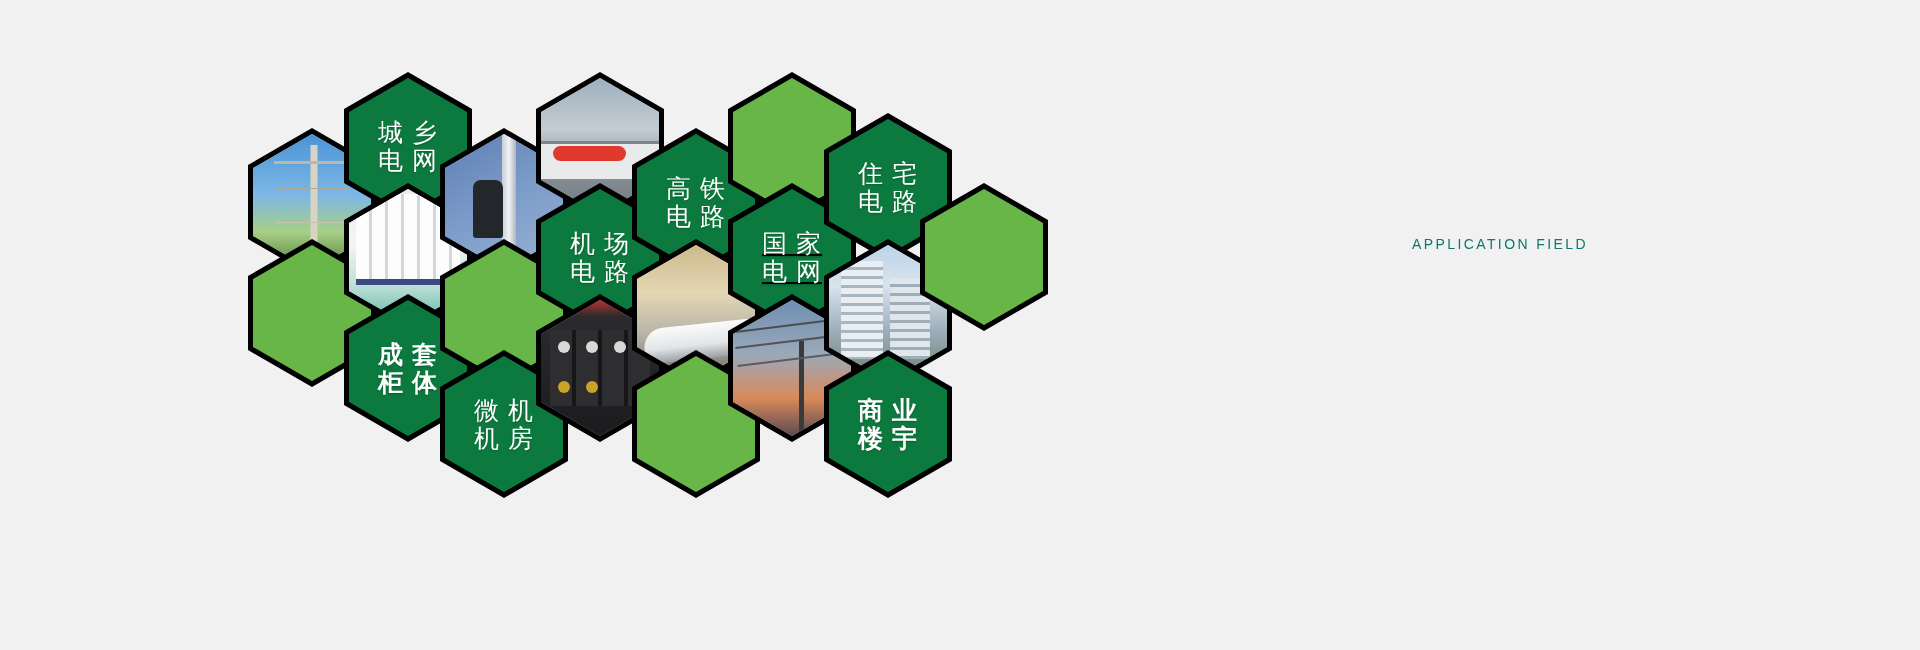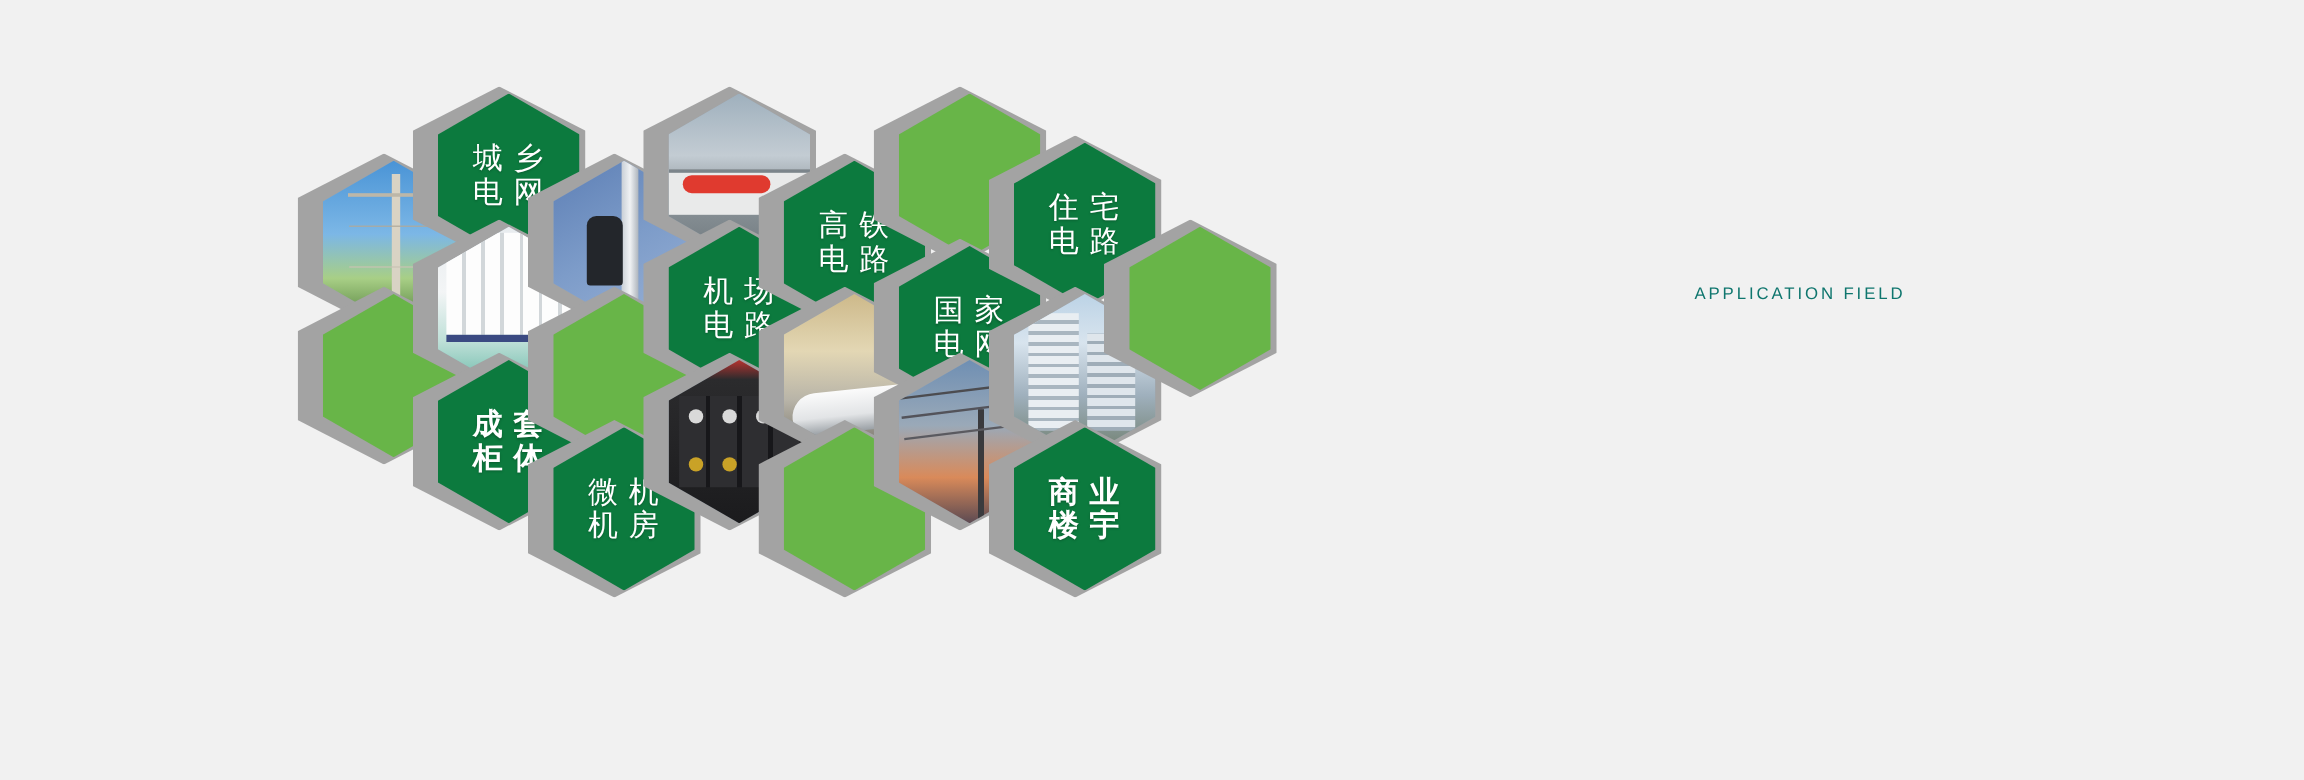--- a/index.html
+++ b/index.html
@@ -11,22 +11,22 @@
     position:relative;
   }
   #stage{position:absolute;inset:0;}
 
   
   .hex{
     position:absolute;
     width:128px;height:148px;
     -webkit-clip-path:polygon(50% 0%,100% 25%,100% 75%,50% 100%,0% 75%,0% 25%);
     clip-path:polygon(50% 0%,100% 25%,100% 75%,50% 100%,0% 75%,0% 25%);
-    background:#a3a3a3;
-    display:flex;align-items:center;justify-content:center;padding-left:16px;
+    background:#000000;
+    display:flex;align-items:center;justify-content:center;
   }
   .hex .inner{
     width:118px;height:136px;
     -webkit-clip-path:polygon(50% 0%,100% 25%,100% 75%,50% 100%,0% 75%,0% 25%);
     clip-path:polygon(50% 0%,100% 25%,100% 75%,50% 100%,0% 75%,0% 25%);
     display:flex;align-items:center;justify-content:center;
     overflow:hidden;position:relative;
   }
   .hex.plain .inner{background:#68b548;}
   .hex.label .inner{background:#0c7a3e;}
@@ -224,21 +224,21 @@
         <div class="inner">
           <div class="ph ph-train"></div>
         </div>
       </div>
       <div class="hex plain" style="left: 632px; top: 350px;">
         <div class="inner"></div>
       </div>
       <div class="hex plain" style="left: 728px; top: 72px;">
         <div class="inner"></div>
       </div>
-      <div class="hex label" style="left: 728px; top: 199px;">
+      <div class="hex label" style="left: 728px; top: 183px; text-decoration: underline;">
         <div class="inner">
           <div class="txt">国 家
 电 网</div>
         </div>
       </div>
       <div class="hex photo" style="left: 728px; top: 294px;">
         <div class="inner">
           <div class="ph ph-sun"></div>
         </div>
       </div>

